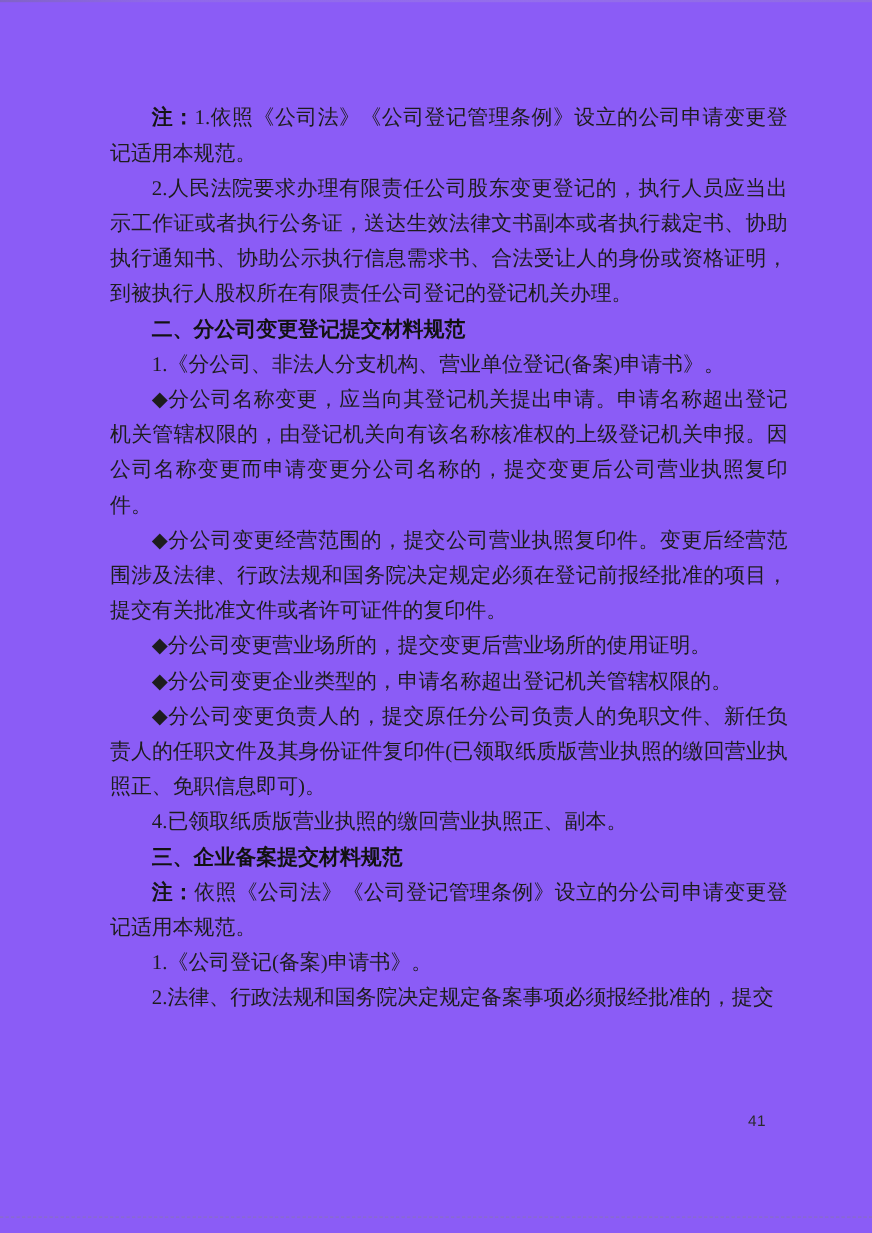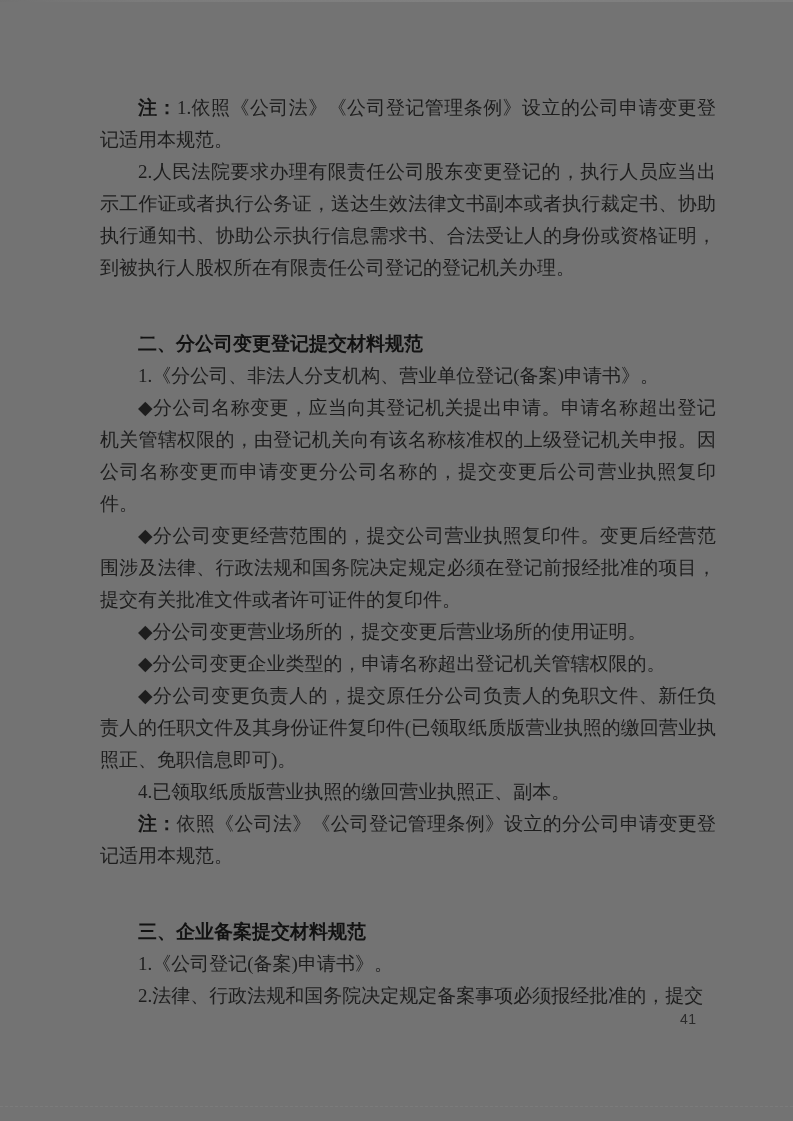--- a/index.html
+++ b/index.html
@@ -5,21 +5,21 @@
   html, body {
     margin: 0;
     padding: 0;
     background: #e9e9e9;
   }
   .page {
     position: relative;
     width: 793px;
     height: 1121px;
     margin: 0 auto;
-    background: #737373;
+    background: #8b5cf6;
     overflow: hidden;
     font-family: "Liberation Serif", "DejaVu Serif", serif;
   }
   
   .scan-edge-top {
     position: absolute;
     top: 0; left: 0; right: 0;
     height: 2px;
     background: linear-gradient(to right,
       rgba(110,110,110,0.35),
@@ -47,21 +47,20 @@
   }
   .para {
     margin: 0;
     text-indent: 38px;
   }
   .para.heading {
     font-family: "Liberation Sans", "DejaVu Sans", sans-serif;
     font-weight: 700;
     color: #121212;
     text-align: left;
-    margin-top: 44px;
   }
   .note-prefix {
     font-family: "Liberation Sans", "DejaVu Sans", sans-serif;
     font-weight: 700;
     color: #151515;
   }
   .page-number {
     position: absolute;
     left: 680px;
     top: 1011px;
@@ -93,23 +92,23 @@
 
     <p class="para bullet">◆分公司变更营业场所的，提交变更后营业场所的使用证明。</p>
 
     <p class="para bullet">◆分公司变更企业类型的，申请名称超出登记机关管辖权限的。</p>
 
     <p class="para bullet">◆分公司变更负责人的，提交原任分公司负责人的免职文件、新任负责人的任职文件及其身份证件复印件(已领取纸质版营业执照的缴回营业执照正、免职信息即可)。</p>
 
 
     <p class="para body">4.已领取纸质版营业执照的缴回营业执照正、副本。</p>
 
+    <p class="para heading">三、企业备案提交材料规范</p>
+
     <p class="para note"><span class="note-prefix">注：</span><span>依照《公司法》《公司登记管理条例》设立的分公司申请变更登记适用本规范。</span></p>
-
-    <p class="para heading">三、企业备案提交材料规范</p>
 
     <p class="para body">1.《公司登记(备案)申请书》。</p>
 
     <p class="para body">2.法律、行政法规和国务院决定规定备案事项必须报经批准的，提交</p>
   </div>
 
   <div class="page-number">41</div>
 
   <div class="scan-edge-bottom"></div>
 </div>

